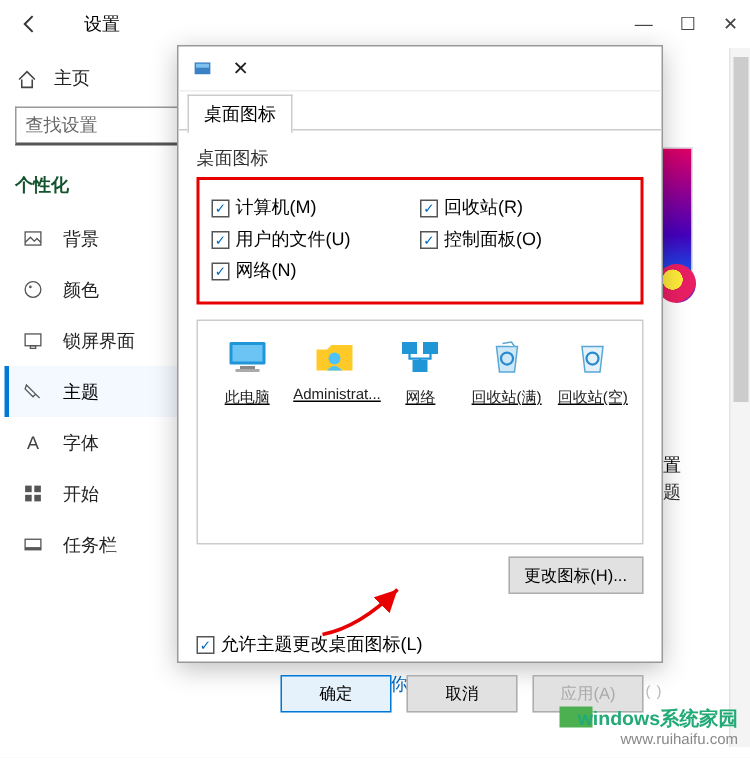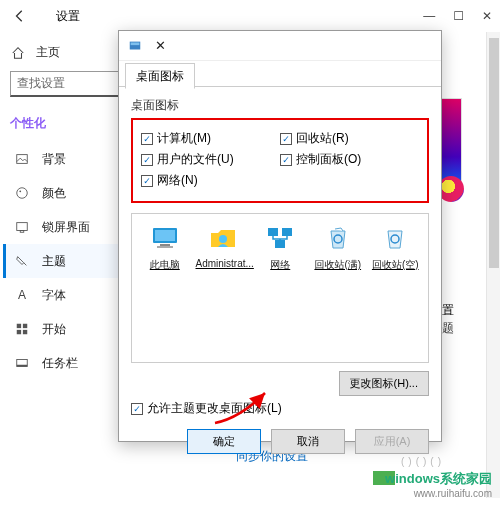--- a/index.html
+++ b/index.html
@@ -9,21 +9,21 @@
   .settings-window { position: absolute; left: 0; top: 0; width: 500px; height: 505px; background: #fff; }
   .settings-header { height: 32px; display: flex; align-items: center; padding: 0 8px; gap: 12px; }
   .settings-header .back { width: 24px; height: 24px; display:flex; align-items:center; justify-content:center; color:#333; }
   .settings-header .title { font-size: 12px; margin-left: 12px; color: #000; }
   .settings-header .win-controls { margin-left: auto; display: flex; gap: 18px; color:#444; font-size:12px; }
   .settings-body { display: flex; }
   .sidebar { width: 218px; padding: 8px 10px; }
   .home-row { display:flex; align-items:center; gap:10px; font-size:12px; margin: 4px 0 10px; color:#222; }
   .home-row .icon { width:16px; display:inline-flex; justify-content:center; }
   .search-box { width: 198px; height: 26px; border:1px solid #999; border-bottom:2px solid #555; padding:2px 6px; font-size:12px; background:#fff; display:flex; align-items:center; justify-content:space-between; color:#666; }
-  .section-title { font-size:12px; font-weight:bold; margin:18px 0 10px; color:#8b5cf6; }
+  .section-title { font-size:12px; font-weight:bold; margin:18px 0 10px; color:#14532d; }
   .nav-item { display:flex; align-items:center; gap:12px; font-size:12px; color:#222; height:34px; padding-left:4px; }
   .nav-item.active { border-left:3px solid #0078d7; background:#f4f9ff; margin-left:-7px; padding-left:8px; color:#000; }
   .nav-item .icon { width:16px; display:inline-flex; justify-content:center; color:#444; font-size:14px; }
   .theme-card { position:absolute; right:38px; top:98px; width:38px; height:98px; background:linear-gradient(180deg,#d06 0%,#40b 60%,#07f 100%); border:1px solid #ddd; }
   .flower { position:absolute; right:36px; top:176px; width:26px; height:26px; border-radius:50%; background:radial-gradient(circle at 40% 40%, #ffeb3b 0 30%, #e91e63 31% 70%, #8e24aa 71%); }
   .content-label1 { position:absolute; right:46px; top:302px; font-size:12px; }
   .content-label2 { position:absolute; right:46px; top:320px; font-size:12px; color:#333; }
   .sync-link { position:absolute; left:236px; top:448px; font-size:12px; color:#0067c0; }
   .scroll-dots { position:absolute; right:55px; top:456px; font-size:10px; color:#bbb; letter-spacing:4px; }
   .scrollbar { position:absolute; right:0; top:32px; width:14px; height:466px; background:#f4f4f4; border-left:1px solid #e5e5e5; }
@@ -41,21 +41,21 @@
   .panel { padding:10px 12px 6px; }
   .group-label { font-size:12px; color:#333; margin-bottom:4px; }
   .red-box { border:2px solid #e80000; padding:6px 8px 8px; margin-bottom:10px; }
   .chk-row { display:flex; font-size:12px; color:#000; margin:4px 0; }
   .chk-row .cell { flex:1; display:flex; align-items:center; gap:4px; }
   .chk { width:12px; height:12px; border:1px solid #555; display:inline-flex; align-items:center; justify-content:center; font-size:9px; color:#0067c0; background:#fff; }
   .icon-box { border:1px solid #ccc; height:150px; padding:8px 6px; margin-bottom:8px; background:#fff; }
   .icon-grid { display:flex; gap:4px;text-decoration:underline; }
   .icon-item { width:54px; text-align:center; font-size:10px; color:#222; }
   .icon-item .ic { width:36px; height:32px; margin:0 auto 4px; display:flex; align-items:center; justify-content:center; font-size:22px; }
-  .btn-row { display:flex; gap:12px; justify-content:flex-end; margin-bottom:4px; }
+  .btn-row { display:flex; gap:12px; justify-content:flex-end; margin-bottom:25px; }
   .btn-row2 { display:flex; gap:10px; justify-content:flex-end; padding:6px 12px 12px; }
   button.win { font-size:11px; padding:4px 10px; border:1px solid #adadad; background:#e1e1e1; min-width:74px; }
   button.win.default { border:1px solid #0078d7; background:#e5f1fb; }
   button.win:disabled { color:#aaa; }
   .allow-row { display:flex; align-items:center; gap:4px; font-size:12px; margin-top:4px; }
 
   
   .arrow-svg { position:absolute; left:210px; top:388px; pointer-events:none; }
 
   .watermark { position:absolute; right:8px; bottom:6px; font-size:13px; font-weight:bold; color:#2a7; }

